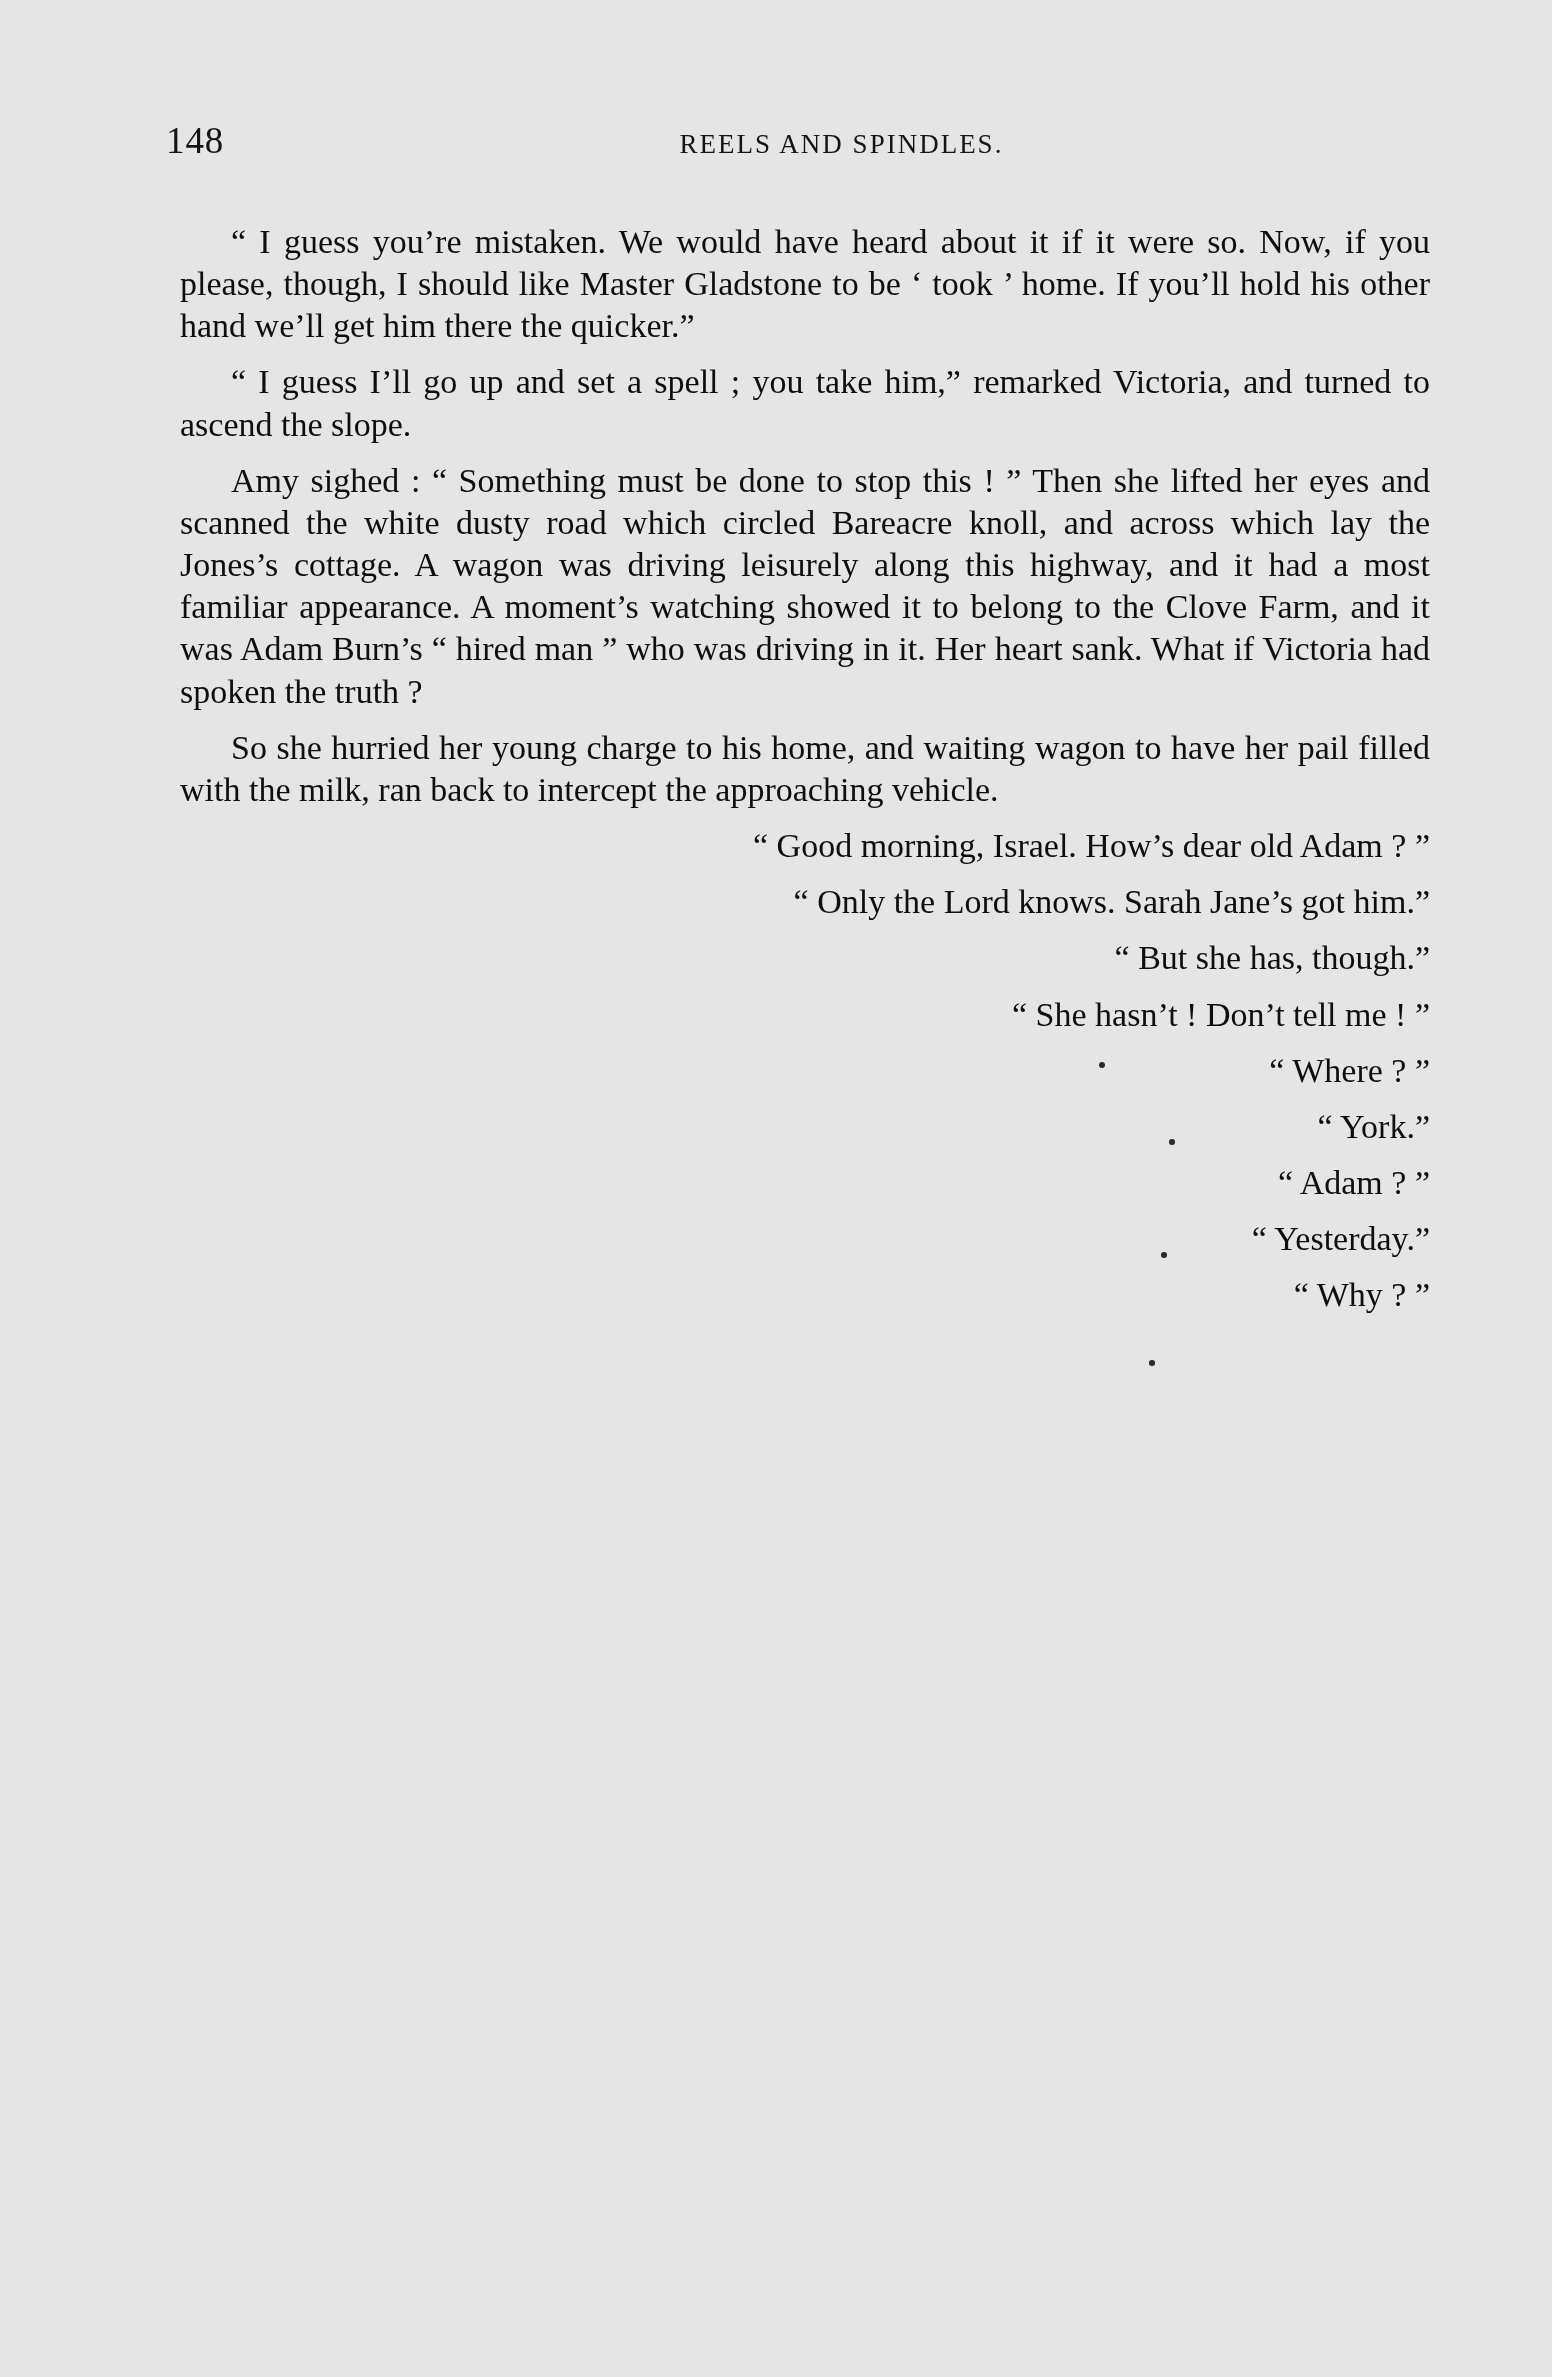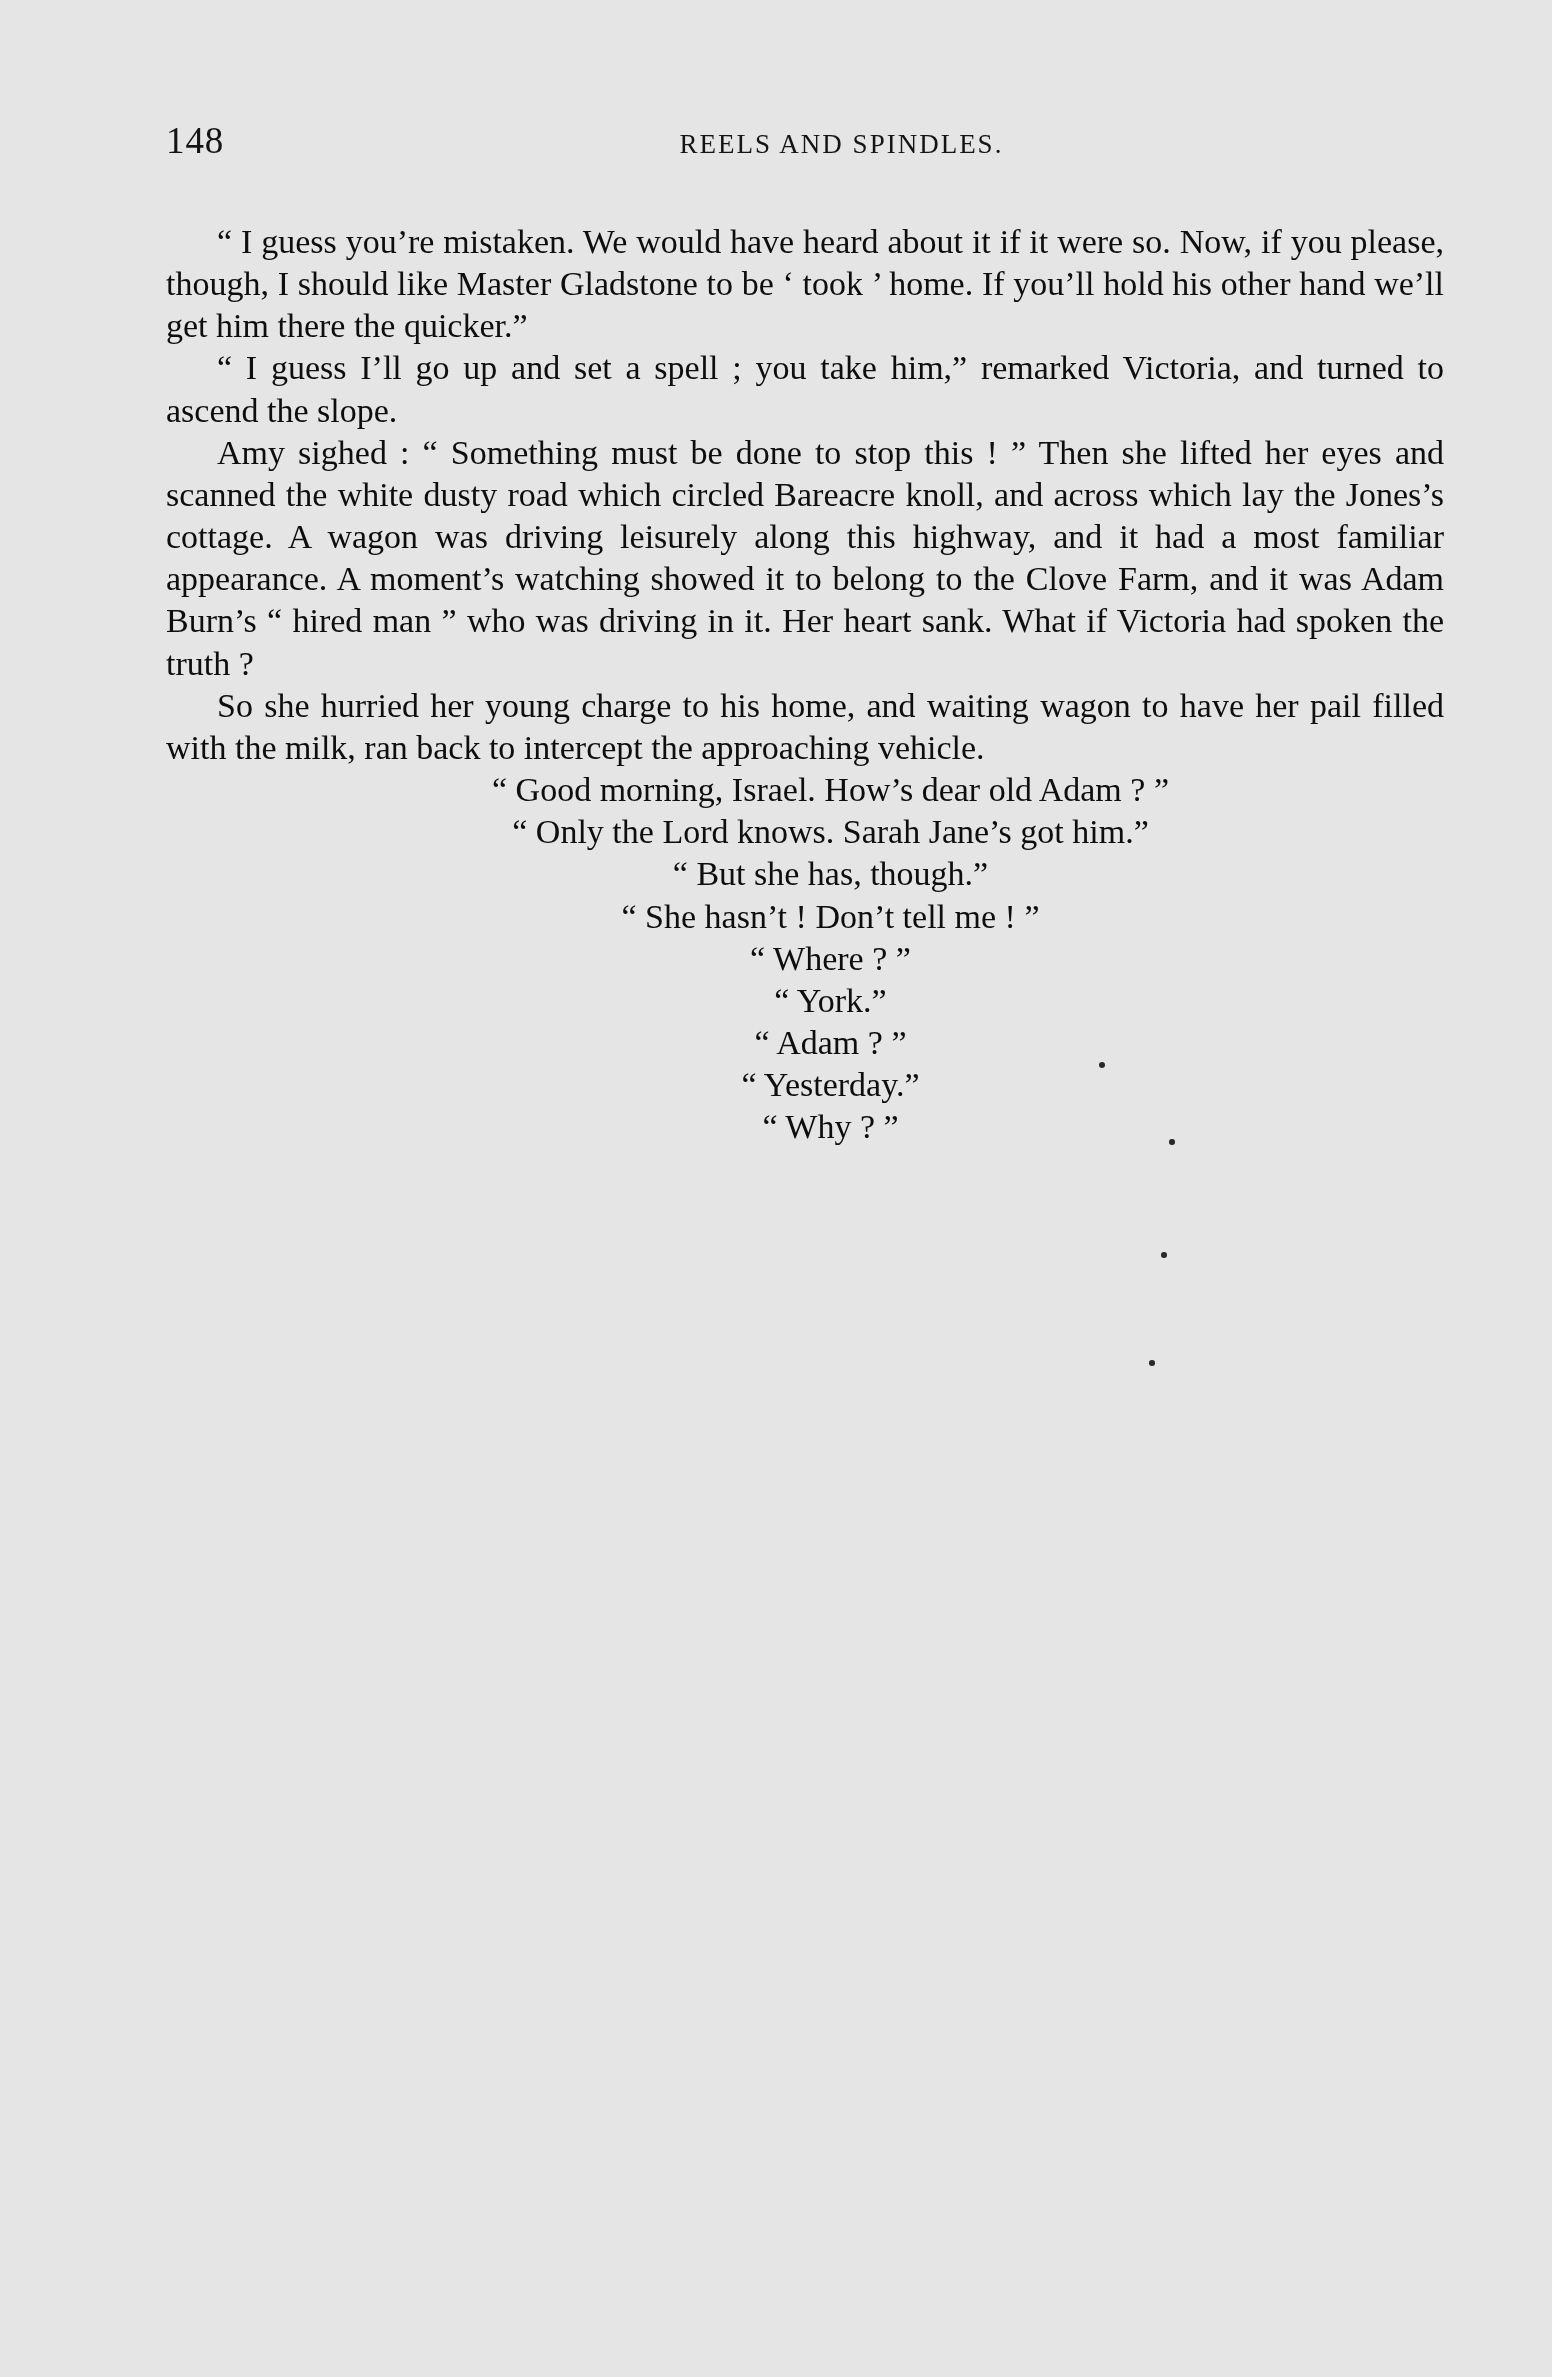--- a/index.html
+++ b/index.html
@@ -54,28 +54,28 @@
     text-transform: uppercase;
   }
   .body-text {
     margin-top: 47px;
     font-size: 34px;
     line-height: 1.24;
     text-align: justify;
     color: #0e0e0e;
   }
   p {
-    margin: 0;
+    margin: 14px;
     text-indent: 51px;
     text-align: justify;
     text-justify: inter-word;
   }
   .dialog-line {
     text-indent: 51px;
-    text-align: center;
+    text-align: right;
   }
   .speck {
     position: absolute;
     background: #2a2a2a;
     border-radius: 50%;
   }
   .speck-a { left: 1099px; top: 1062px; width: 6.4px; height: 6.4px; }
   .speck-b { left: 1169px; top: 1139px; width: 5.5px; height: 5.5px; }
   .speck-c { left: 1161px; top: 1252px; width: 5.5px; height: 5.5px; }
   .speck-d { left: 1149px; top: 1360px; width: 5.5px; height: 5.5px; }

